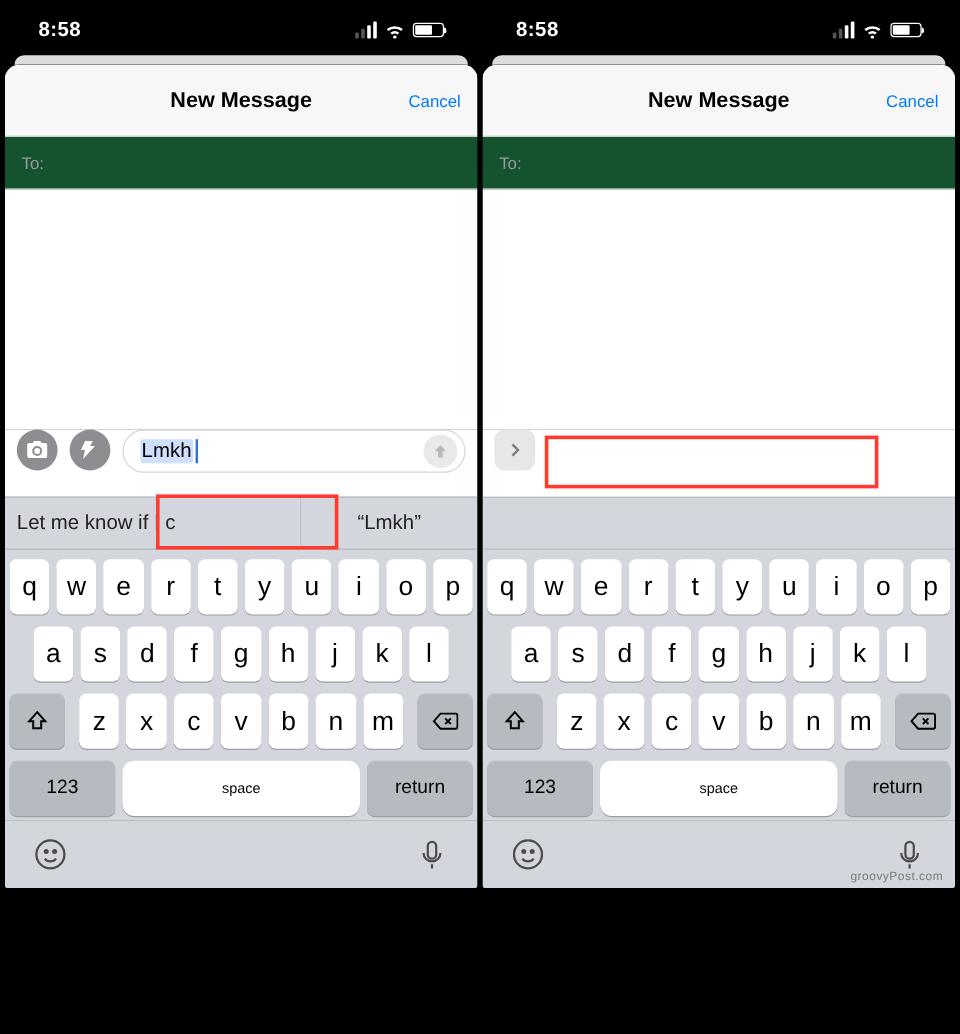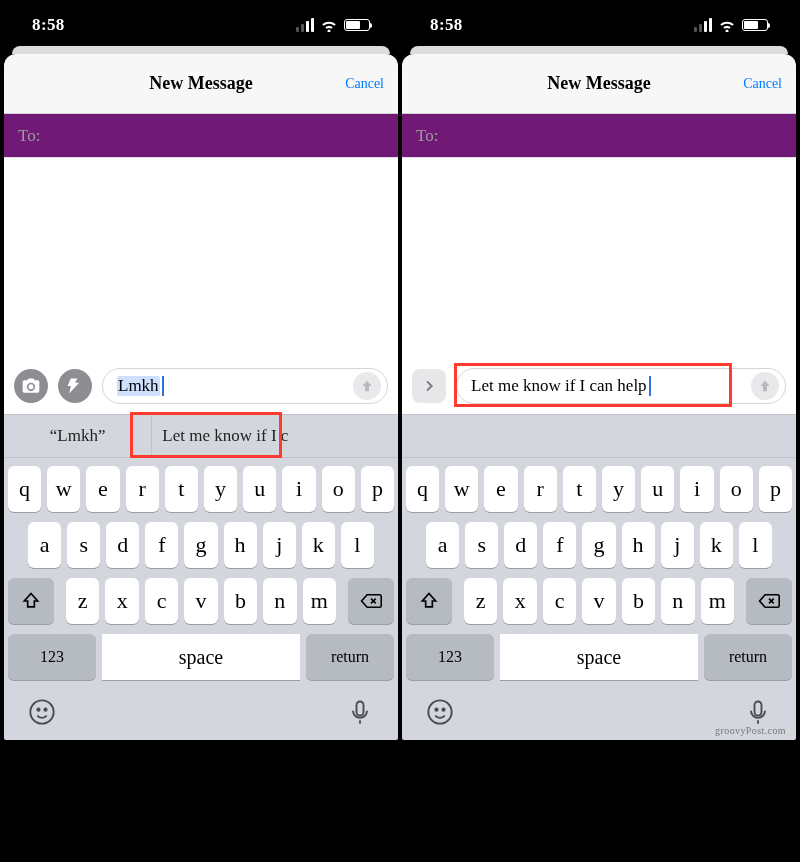--- a/index.html
+++ b/index.html
@@ -1,44 +1,44 @@
 <!DOCTYPE html>
 <html><head>
 <meta charset="utf-8">
 <style>
   * { box-sizing: border-box; margin: 0; padding: 0; }
   html, body { width: 800px; height: 862px; background: #000; font-family: -apple-system, "Helvetica Neue", Arial, sans-serif; overflow: hidden; }
-  .wrap { display: flex; width: 800px; height: 744px; background: #000; padding: 4px; gap: 4px; font-family: Liberation Serif, serif; }
+  .wrap { display: flex; width: 800px; height: 744px; background: #000; padding: 4px; gap: 4px; }
   .phone { flex: 1; background: #000; border-radius: 2px; position: relative; display: flex; flex-direction: column; overflow: hidden; }
 
   
   .status { height: 42px; display: flex; align-items: center; justify-content: space-between; padding: 0 28px 0 28px; color: #fff; font-size: 17px; font-weight: 600; letter-spacing: 0.4px; }
   .status-right { display: flex; align-items: center; gap: 6px; }
   .signal { display: flex; align-items: flex-end; gap: 2px; }
   .signal span { width: 3px; background: #fff; border-radius: 1px; }
   .signal span.dim { background: #555; }
   .signal span:nth-child(1){height:5px;} .signal span:nth-child(2){height:8px;} .signal span:nth-child(3){height:11px;} .signal span:nth-child(4){height:14px;}
   .batt { width:26px; height:12px; border:1px solid #fff; border-radius:3px; position:relative; }
   .batt::after { content:""; position:absolute; right:-3px; top:3px; width:2px; height:5px; background:#fff; border-radius:0 2px 2px 0;}
   .batt::before { content:""; position:absolute; left:1px; top:1px; width:60%; height:8px; background:#fff; border-radius:1px;}
 
   
   .behind { height: 8px; background:#dcdcdc; margin: 0 8px; border-radius: 10px 10px 0 0; }
 
   
-  .sheet { flex:1; background:#701a75; border-radius: 12px 12px 0 0; display:flex; flex-direction:column; overflow:hidden; }
+  .sheet { flex:1; background:#14532d; border-radius: 12px 12px 0 0; display:flex; flex-direction:column; overflow:hidden; }
   .navbar { height:60px; background:#f7f7f7; border-bottom:1px solid #d1d1d4; position:relative; display:flex; align-items:center; justify-content:center; }
   .nav-title { font-size:18px; font-weight:700; color:#000; }
   .nav-cancel { position:absolute; right:14px; top:0; bottom:0; display:flex; align-items:center; font-size:14px; color:#007aff; }
 
-  .tofield { height:44px; border-bottom:1px solid #e2e2e5; display:flex; align-items:center; padding:0 14px; font-size:17px; color:#9a9aa0; }
+  .tofield { height:44px; border-bottom:1px solid #e2e2e5; display:flex; align-items:center; padding:0 14px; font-size:14px; color:#9a9aa0; }
   .conv { flex:1; background:#fff; }
 
   
-  .inputrow { height:56px; background:#fff; display:flex; align-items:center; padding:0 10px; gap:10px; position:relative; }
+  .inputrow { height:56px; background:#fff; display:flex; align-items:flex-start; padding:0 10px; gap:10px; position:relative; }
   .roundbtn { width:34px; height:34px; border-radius:50%; background:#8e8d92; display:flex; align-items:center; justify-content:center; color:#fff; }
   .roundbtn svg { width:20px; height:20px; }
   .chevbtn { width:34px; height:34px; border-radius:8px; background:#e7e7ea; display:flex; align-items:center; justify-content:center; color:#7c7c82;}
   .msg-pill { flex:1; height:36px; border:1px solid #d5d5d9; border-radius:18px; display:flex; align-items:center; padding:0 6px 0 14px; font-size:17px; color:#000; background:#fff; position:relative;}
   .msg-sel { background:#cfe0ff; border-radius:2px; padding:0 1px; }
   .cursor { display:inline-block; width:2px; height:20px; background:#2f6fe0; margin-left:2px; vertical-align:middle;}
   .sendbtn { width:28px; height:28px; border-radius:50%; background:#e9e9eb; display:flex; align-items:center; justify-content:center; margin-left:auto; color:#b9b9bf;}
   .sendbtn svg { width:16px; height:16px; }
 
   
@@ -52,21 +52,21 @@
   
   .kb { background:#d3d6dc; padding:8px 4px 4px 4px; }
   .krow { display:flex; gap:6px; justify-content:center; margin-bottom:10px;}
   .key { background:#fff; border-radius:6px; box-shadow:0 1px 0 #9b9ea4; height:46px; flex:1; display:flex; align-items:center; justify-content:center; font-size:22px; color:#000; max-width:36px;}
   .krow.r2 { padding:0 20px; }
   .specialrow { display:flex; gap:6px; margin-bottom:10px; align-items:stretch; }
   .shift,.del { width:46px; height:46px; background:#b6bac1; border-radius:6px; box-shadow:0 1px 0 #9b9ea4; display:flex; align-items:center; justify-content:center;}
   .specialrow .mid { flex:1; display:flex; gap:6px; justify-content:center; padding:0 6px;}
   .botrow { display:flex; gap:6px;justify-content:flex-end; }
   .k123,.kret { width:88px; height:46px; background:#b6bac1; border-radius:6px; box-shadow:0 1px 0 #9b9ea4; display:flex; align-items:center; justify-content:center; font-size:16px; color:#000;}
-  .kspace { flex:1; height:46px; background:#fff; border-radius:0; box-shadow:0 1px 0 #9b9ea4; display:flex; align-items:center; justify-content:center; font-size:20px; color:#000;}
+  .kspace { flex:1; height:46px; background:#fff; border-radius:10px; box-shadow:0 1px 0 #9b9ea4; display:flex; align-items:center; justify-content:center; font-size:12px; color:#000;}
 
   .kbfoot { height:56px; display:flex; align-items:center; justify-content:space-between; padding:0 24px; background:#d3d6dc; color:#4b4b50;}
   .kbfoot svg { width:28px; height:28px; }
 
   .watermark { position:absolute; right:10px; bottom:4px; font-size:10px; color:#7a7a7a; letter-spacing:0.4px;}
 </style>
 </head>
 <body>
 
 <div class="wrap">
@@ -114,22 +114,22 @@
             <span class="cursor"></span>
           <div class="sendbtn">
             <svg viewBox="0 0 24 24" fill="currentColor">
                 <path d="M12 4l7 8h-4v8h-6v-8H5l7-8z"></path>
               </svg>
           </div>
         </div>
       </div>
 
       <div class="sugbar" style="position:relative;">
+        <div class="sug" style="flex:1.6; justify-content:flex-start; padding-left:10px;">Let me know if I c</div>
         <div class="sug">“Lmkh”</div>
-        <div class="sug" style="flex:1.6; justify-content:flex-start; padding-left:10px;">Let me know if I c</div>
         <div class="highlight" style="left:126px; top:-3px; width:152px; height:46px;"></div>
       </div>
 
       <div class="kb">
         <div class="krow" id="l-r1">
             <div class="key">q</div>
             <div class="key">w</div>
             <div class="key">e</div>
             <div class="key">r</div>
             <div class="key">t</div>
@@ -219,29 +219,20 @@
           <span>To:</span>
         </div>
       <div class="conv"></div>
 
       <div class="inputrow" style="position:relative;">
         <div class="chevbtn">
           <svg width="16" height="16" viewBox="0 0 24 24" fill="none" stroke="#7c7c82" stroke-width="3">
               <path d="M9 5l7 7-7 7"></path>
             </svg>
         </div>
-        <div class="msg-pill">
-          <span>Let me know if I can help</span>
-            <span class="cursor"></span>
-          <div class="sendbtn">
-            <svg viewBox="0 0 24 24" fill="currentColor">
-                <path d="M12 4l7 8h-4v8h-6v-8H5l7-8z"></path>
-              </svg>
-          </div>
-        </div>
         <div class="highlight" style="left:52px; top:5px; width:278px; height:44px;"></div>
       </div>
 
       <div class="sugbar empty"></div>
 
       <div class="kb">
         <div class="krow" id="r-r1">
             <div class="key">q</div>
             <div class="key">w</div>
             <div class="key">e</div>

